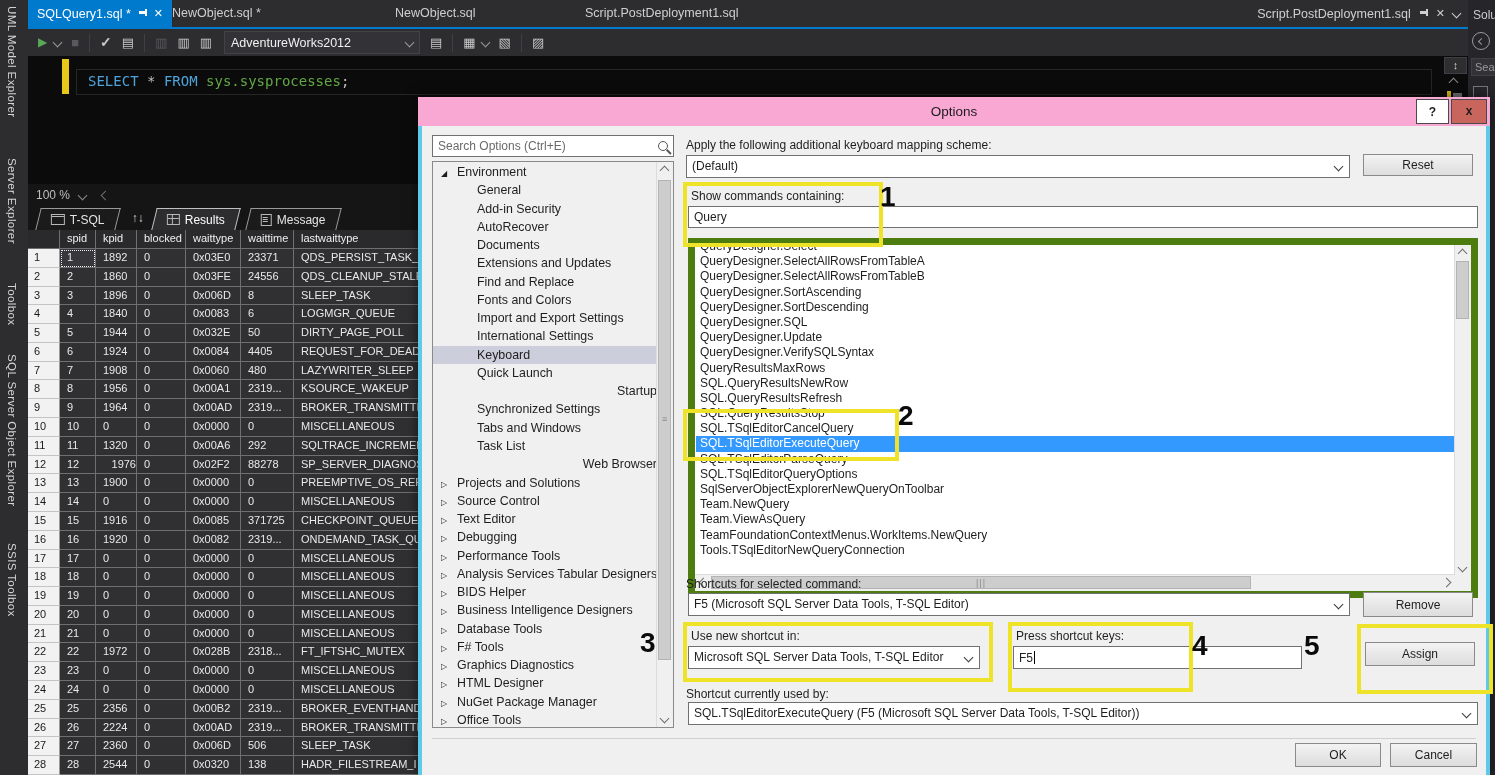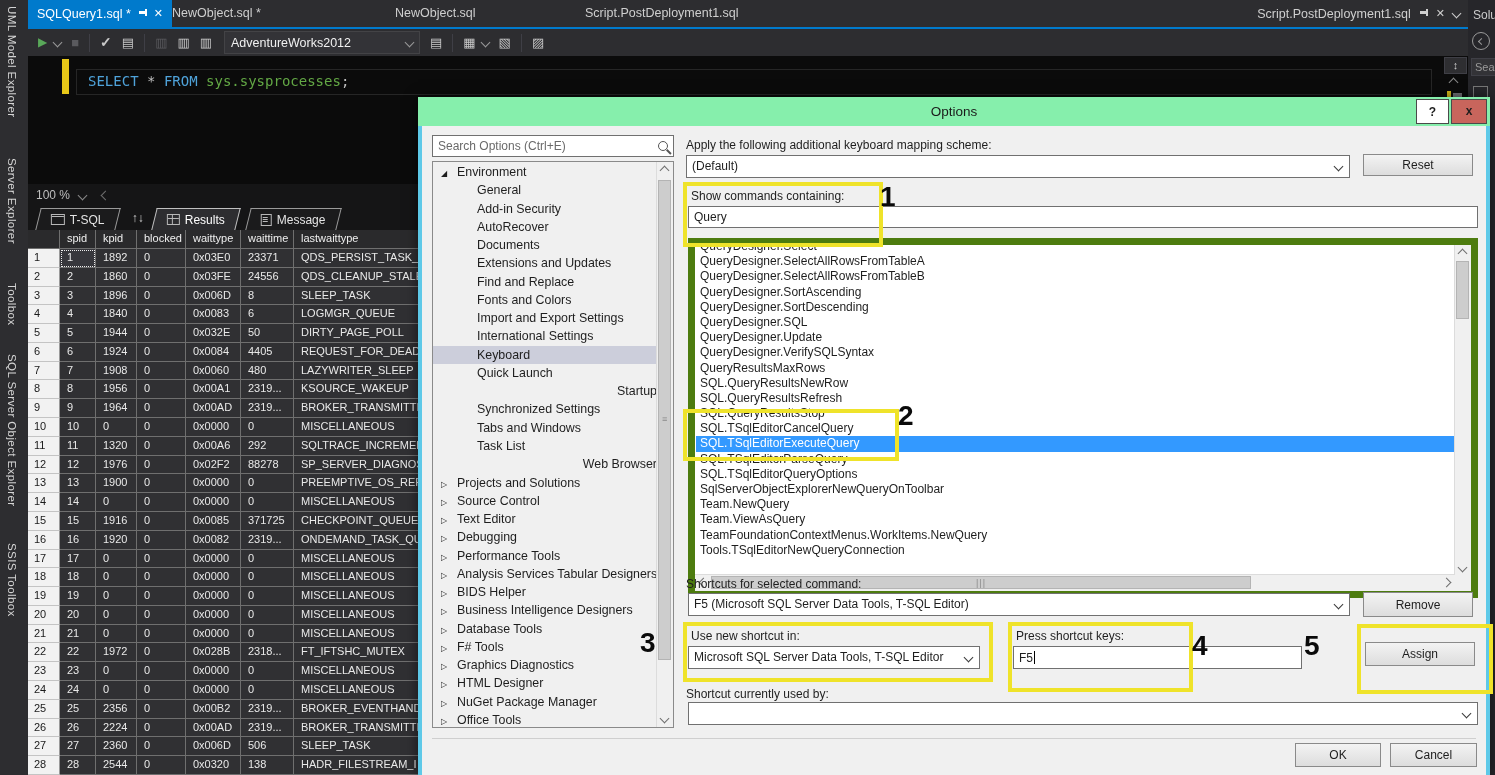--- a/index.html
+++ b/index.html
@@ -82,21 +82,21 @@
   .sl-back{position:absolute;left:4px;top:32px;width:16px;height:16px;border:1px solid #9A9A9A;border-radius:50%;
            display:flex;align-items:center;justify-content:center;color:#9A9A9A}
   .sl-back .chev{width:4px;height:4px}
   .sl-search{position:absolute;left:3px;top:58px;width:30px;height:18px;background:#333337;border:1px solid #3F3F46;
              color:#9A9A9A;font-size:11px;line-height:17px;padding-left:3px;box-sizing:border-box;overflow:hidden}
   .sl-part{position:absolute;left:5px;top:86px;width:13px;height:11px;border:1px solid #777}
 
   
   #dialog{position:absolute;left:418px;top:97px;width:1072px;height:678px;background:#F0F0F0;z-index:10;
           box-shadow:0 0 12px rgba(0,0,0,.55);color:#1E1E1E;font-size:12px}
-  #dlg-title{position:absolute;left:0;top:0;width:100%;height:29px;background:#86efac}
+  #dlg-title{position:absolute;left:0;top:0;width:100%;height:29px;background:#f9a8d4}
   #dlg-title .t{position:absolute;left:0;right:0;top:7px;text-align:center;font-size:13.5px;color:#1A1A1A}
   .dlg-edge{position:absolute;top:29px;bottom:0;width:4px;background:#5EC9E8}
   .dlg-help{position:absolute;right:41px;top:2px;width:33px;height:25px;background:#FFF;border:1px solid #4A4A4A;
             font-weight:bold;text-align:center;line-height:24px;box-sizing:border-box}
   .dlg-close{position:absolute;right:3px;top:2px;width:36px;height:25px;background:#C8655C;border:1px solid #4A4A4A;
             font-weight:bold;text-align:center;line-height:23px;box-sizing:border-box}
   .lbl{position:absolute;white-space:nowrap}
   .inp{position:absolute;background:#FFF;border:1px solid #707070;box-sizing:border-box;display:flex;align-items:center;
        padding:0 5px;white-space:nowrap;overflow:hidden}
   .combo{position:absolute;background:#FFF;border:1px solid #707070;box-sizing:border-box;line-height:21px;
@@ -343,21 +343,21 @@
           <div class="g-c" style="width: 36px;">11</div>
           <div class="g-c" style="width: 41px;">1320</div>
           <div class="g-c" style="width: 49px;">0</div>
           <div class="g-c" style="width: 55px;">0x00A6</div>
           <div class="g-c" style="width: 53px;">292</div>
           <div class="g-c" style="width: 130px;">SQLTRACE_INCREMEN</div>
         </div>
         <div class="g-row">
           <div class="g-num" style="width: 32px;">12</div>
           <div class="g-c" style="width: 36px;">12</div>
-          <div class="g-c" style="width: 41px;">1976</div>
+          <div class="g-c" style="width: 41px; text-align: right;">1976</div>
           <div class="g-c" style="width: 49px;">0</div>
           <div class="g-c" style="width: 55px;">0x02F2</div>
           <div class="g-c" style="width: 53px;">88278</div>
           <div class="g-c" style="width: 130px;">SP_SERVER_DIAGNOS</div>
         </div>
         <div class="g-row">
           <div class="g-num" style="width: 32px;">13</div>
           <div class="g-c" style="width: 36px;">13</div>
           <div class="g-c" style="width: 41px;">1900</div>
           <div class="g-c" style="width: 49px;">0</div>
@@ -633,20 +633,21 @@
     <span class="lbl" style="left:598px;top:532px">Press shortcut keys:</span>
     <div class="inp" style="left:595px;top:549px;width:289px;height:23px">
       <span>F5</span>
       <span class="caret"></span>
     </div>
 
     <div class="btn" style="left:947px;top:545px;width:110px;height:24px">Assign</div>
 
     <span class="lbl" style="left:268px;top:590px">Shortcut currently used by:</span>
     <div class="combo" style="left:270px;top:605px;width:790px;height:23px">
+      <span>SQL.TSqlEditorExecuteQuery (F5 (Microsoft SQL Server Data Tools, T-SQL Editor))</span>
       <span class="cv chev down"></span>
     </div>
 
     <div id="dlg-sep"></div>
     <div class="btn" style="left:877px;top:646px;width:86px;height:24px">OK</div>
     <div class="btn" style="left:972px;top:646px;width:87px;height:24px">Cancel</div>
 
     <div class="ybox" id="ybox1"></div>
     <div class="ybox" id="ybox2"></div>
     <div class="ybox" id="ybox3"></div>

